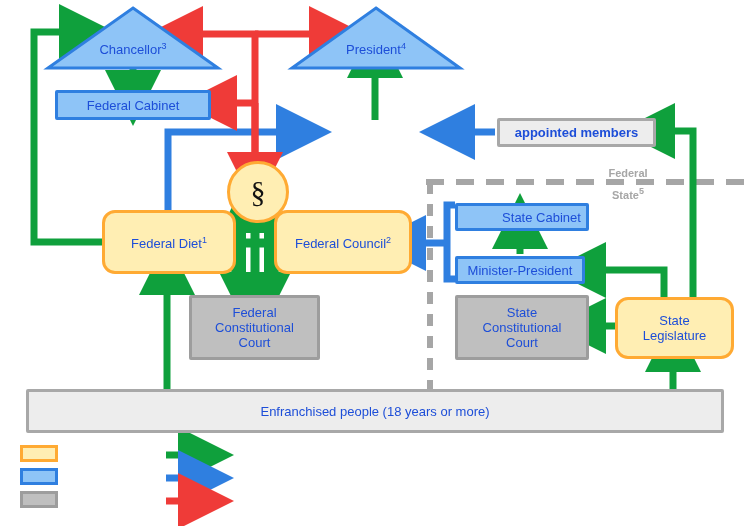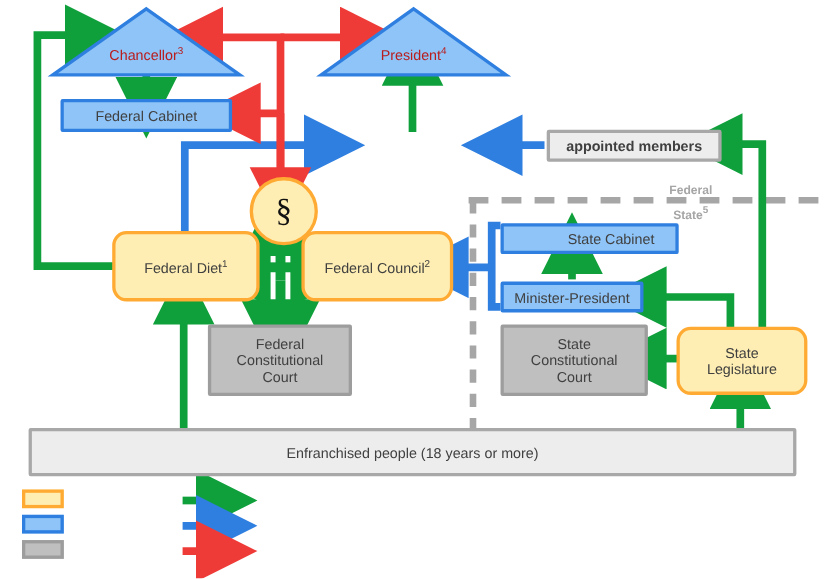--- a/index.html
+++ b/index.html
@@ -13,21 +13,21 @@
     width:750px;height:526px;
     background:#ffffff;
     overflow:hidden;
   }
   #stage svg{position:absolute;left:0;top:0;}
   .node{
     position:absolute;
     box-sizing:border-box;
     display:flex;align-items:center;justify-content:center;
     text-align:center;
-    color:#404040;
+    color:#1d4ed8;
     font-size:13px;
     line-height:15px;
     z-index:5;
   }
   .node.orange{
     background:#ffeeb3;
     border:3px solid #ffaa33;
     border-radius:13px;
   }
   .node.blue{
@@ -45,21 +45,21 @@
     border:3px solid #a8a8a8;
     border-radius:2px;
   }
   .node .lbl{display:block;}
   .sup{font-size:9px;vertical-align:super;}
   .tri-label{
     position:absolute;
     width:100%;
     text-align:center;
     font-size:13px;
-    color:#b91c1c;
+    color:#1d4ed8;
     z-index:6;
   }
   .sec-circle{
     position:absolute;
     width:56px;height:56px;
     border-radius:50%;
     background:#ffeeb3;
     border:3px solid #ffaa33;
     display:flex;align-items:center;justify-content:center;
     font-size:30px;
@@ -218,21 +218,21 @@
   <div class="node orange" style="left:274px;top:210px;width:138px;height:64px;">
     <span class="lbl"><span>Federal Council</span><span class="sup">2</span></span>
   </div>
 
   <div class="node gray" style="left:189px;top:295px;width:131px;height:65px;flex-direction:column;justify-content:center;">
     <span class="lbl">Federal</span>
     <span class="lbl">Constitutional</span>
     <span class="lbl">Court</span>
   </div>
 
-  <div class="node blue" style="left:455px;top:203px;width:162px;height:28px;padding-left:39px;">
+  <div class="node blue" style="left:455px;top:203px;width:134px;height:28px;padding-left:39px;">
     <span class="lbl">State Cabinet</span>
   </div>
 
   <div class="node blue" style="left:455px;top:256px;width:130px;height:28px;">
     <span class="lbl">Minister-President</span>
   </div>
 
   <div class="node gray" style="left:455px;top:295px;width:134px;height:65px;flex-direction:column;justify-content:center;">
     <span class="lbl">State</span>
     <span class="lbl">Constitutional</span>

